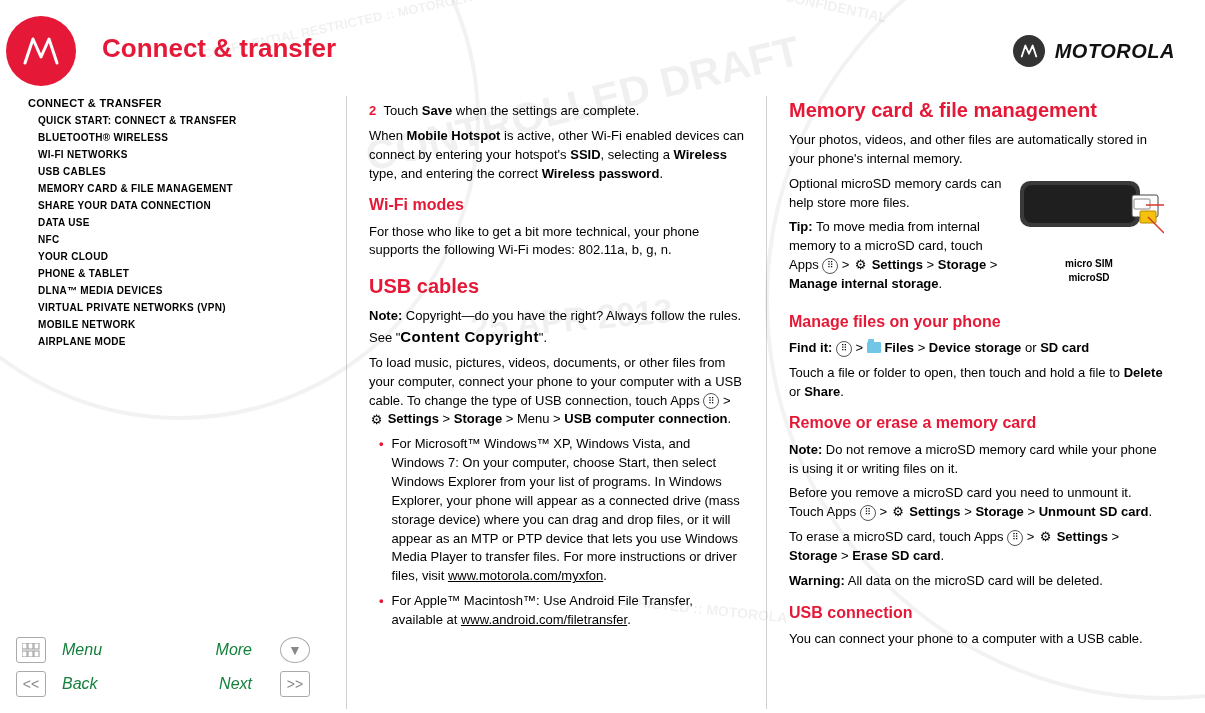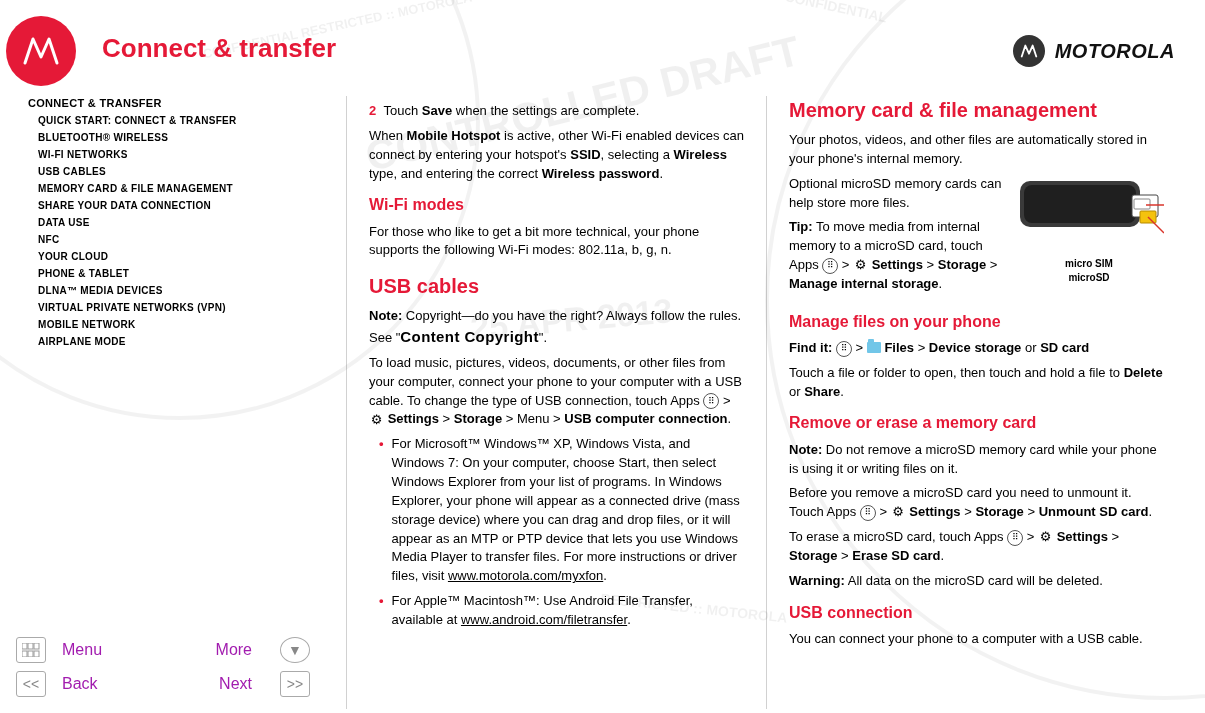--- a/index.html
+++ b/index.html
@@ -58,21 +58,21 @@
   
   .nav-title { font-size: 11px; font-weight: 900; letter-spacing: 0.3px; text-transform: uppercase; margin-bottom: 2px; font-family: Arial, sans-serif; }
   .nav-list { list-style: none; padding-left: 10px; }
   .nav-list li { font-size: 10px; font-weight: 900; letter-spacing: 0.3px; text-transform: uppercase; margin: 2.5px 0; font-family: Arial, sans-serif; }
 
   .sb-controls { position: absolute; left: 8px; bottom: 12px; width: 310px; }
   .ctrl-row { display: flex; align-items: center; justify-content: space-between; padding: 4px 8px; }
   .ctrl-left { display: flex; align-items: center; gap: 16px; color:#888; font-size: 16px; }
   .ctrl-right { display:flex; align-items:center; gap:28px; }
   .glyph-box { width: 30px; height: 26px; border: 1.5px solid #aaa; border-radius: 3px; display:flex;align-items:center;justify-content:center; color:#888; font-size:14px;}
-  .gray { color:#a21caf; }
+  .gray { color:#15803d;font-style:italic; }
 
   
   p { margin: 6px 0; }
   .step-num { color:#e51937; font-weight:700; }
   .h-red { color:#e51937; font-weight:600; }
   .h22 { font-size: 20px; margin-top: 12px; margin-bottom:2px;}
   .h20 { font-size: 16px; margin-top: 10px; margin-bottom:2px;}
   .bold { font-weight:700; }
   .bullet { display:flex; gap:8px; margin: 6px 0 6px 10px; }
   .bullet .dot { color:#e51937; font-weight:700; }

